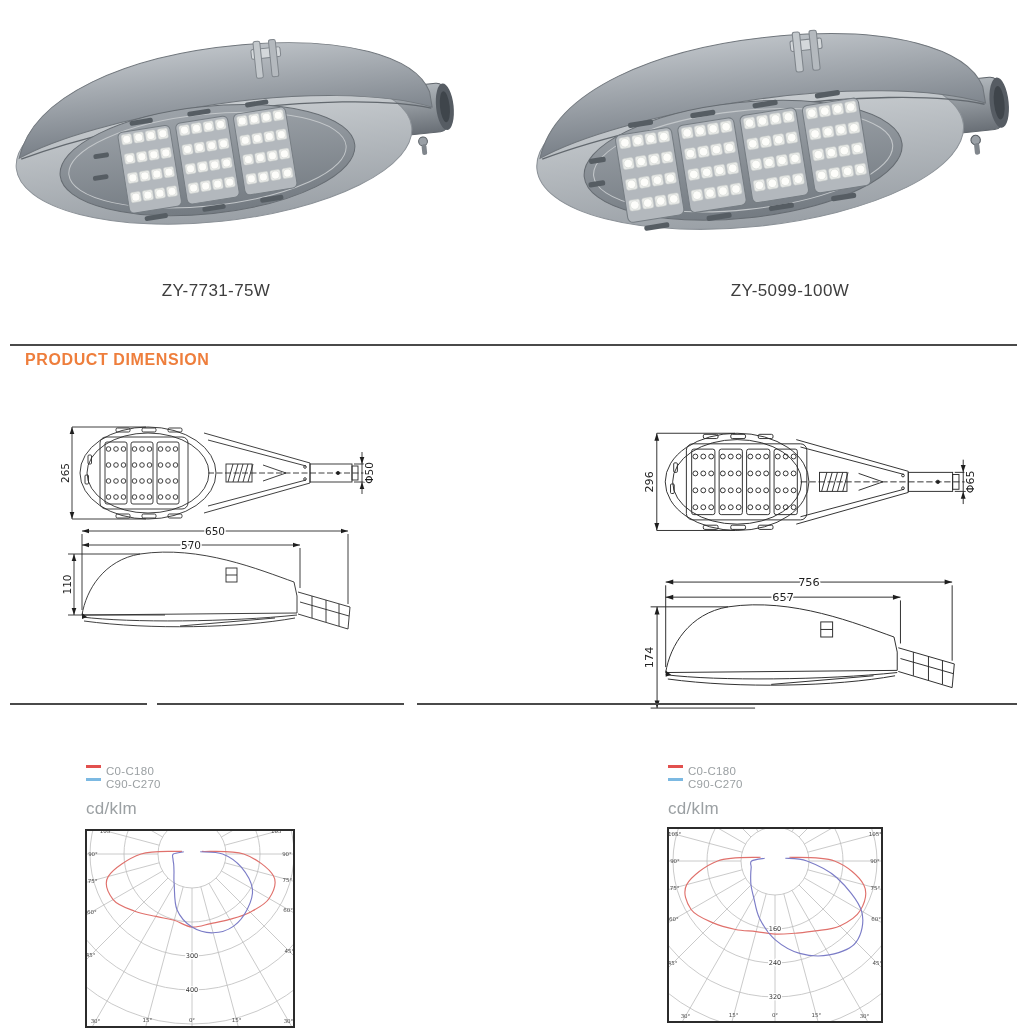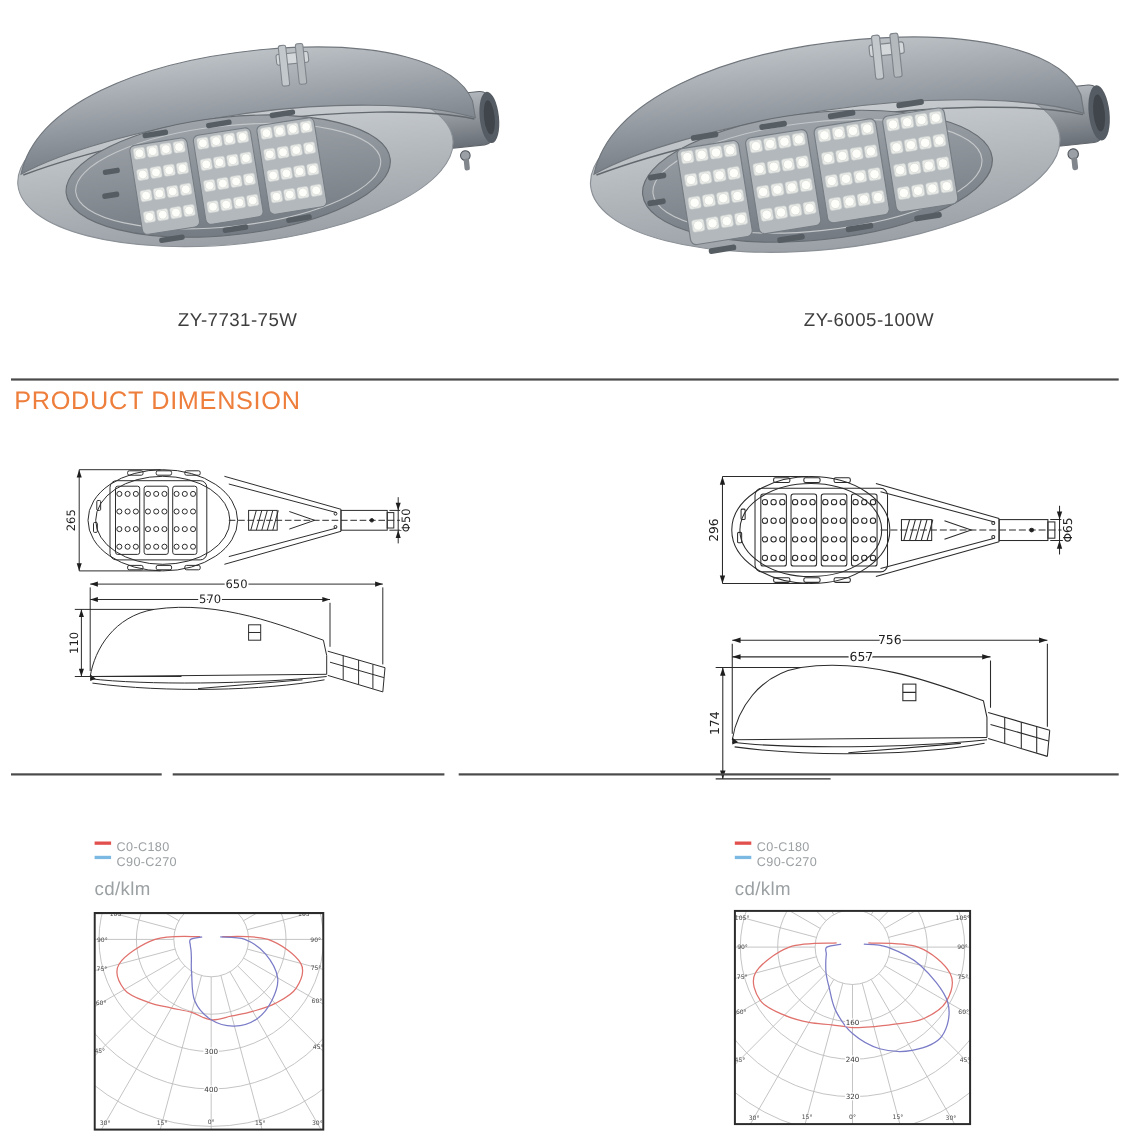--- a/index.html
+++ b/index.html
@@ -1,20 +1,20 @@
 <!DOCTYPE html>
 <html><head>
 <meta charset="utf-8">
 <style>
   html,body{margin:0;padding:0;background:#fff;}
   .page{position:relative;width:1027px;height:1033px;background:#fff;overflow:hidden;
         font-family:"Liberation Sans",sans-serif;}
   .abs{position:absolute;}
   .caption{font-size:17px;letter-spacing:.4px;text-align:center;width:320px;}
-  .sec-title{font-size:23px;font-weight:400;letter-spacing:.6px;}
+  .sec-title{font-size:16px;font-weight:700;letter-spacing:.6px;margin-left:12px;}
   .rule{height:1.6px;}
   .legend-row{display:flex;align-items:flex-start;gap:5px;height:13px;}
   .dash{width:15px;height:2.6px;display:inline-block;}
   .legend-label{font-size:11.5px;letter-spacing:.3px;}
   .unit{font-size:17px;letter-spacing:.3px;}
   svg{display:block;}
 </style>
 </head>
 <body>
 
@@ -352,21 +352,21 @@
             <rect x="53" y="140" width="16" height="5" rx="2" fill="#565d63"></rect>
           </g>
     <rect x="258" y="34" width="30" height="10" rx="2" fill="#d4d8db" stroke="#7f858b"></rect>
     <rect x="261" y="26" width="7" height="38" rx="2" fill="#c3c8cc" stroke="#7f858b"></rect>
     <rect x="277" y="26" width="7" height="38" rx="2" fill="#b4b9be" stroke="#7f858b"></rect>
   </g>
       </svg>
     </div>
 
   <div class="abs caption" style="left: 56px; top: 281px; color: rgb(62, 62, 62);">ZY-7731-75W</div>
-  <div class="abs caption" style="left: 630px; top: 281px; color: rgb(62, 62, 62);">ZY-6005-100W</div>
+  <div class="abs caption" style="left: 630px; top: 281px; color: rgb(62, 62, 62);">ZY-5099-100W</div>
 
   <div class="abs rule" style="left: 10px; top: 344px; width: 1007px; background: rgb(74, 74, 74);"></div>
 
   <div class="abs sec-title" style="left: 13px; top: 351px; color: rgb(238, 126, 60);">PRODUCT DIMENSION</div>
 
   <div class="abs" style="left:58px;top:407px;width:318px;height:119px;" id="dimtop0">
       <svg viewBox="0 0 318 119" width="100%" height="100%">
         <g stroke="#2b2b2b" stroke-width="0.9" fill="none">
           <ellipse cx="90" cy="66" rx="68" ry="46"></ellipse>
           <ellipse cx="90" cy="66" rx="61" ry="40"></ellipse>

